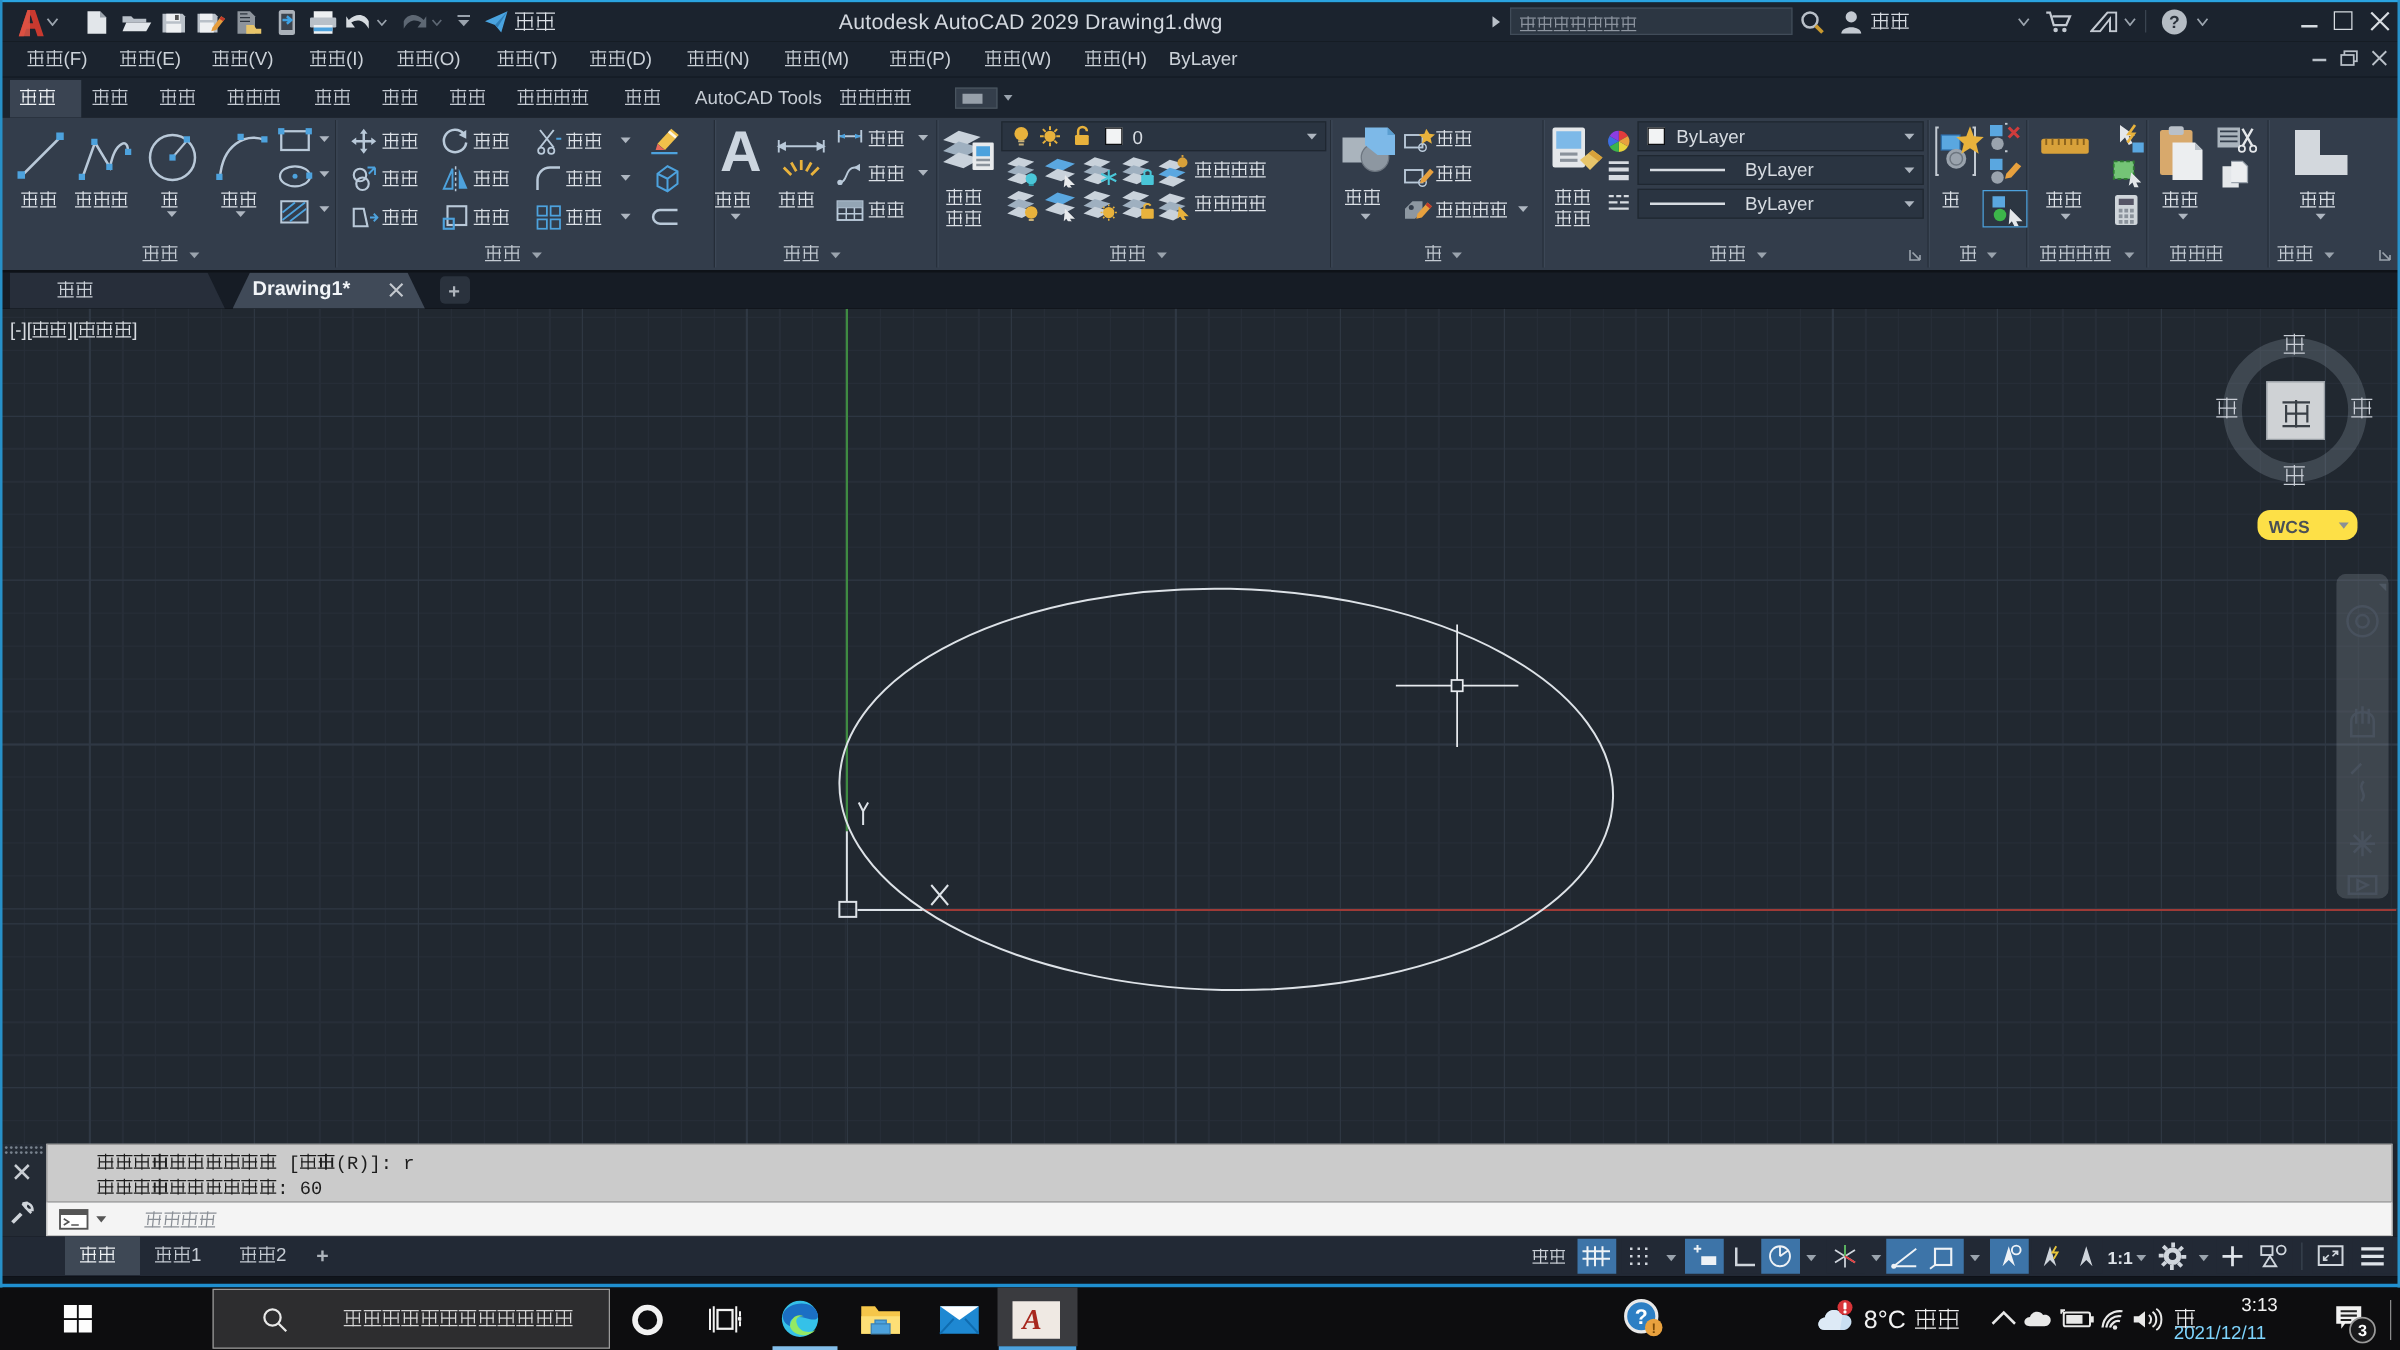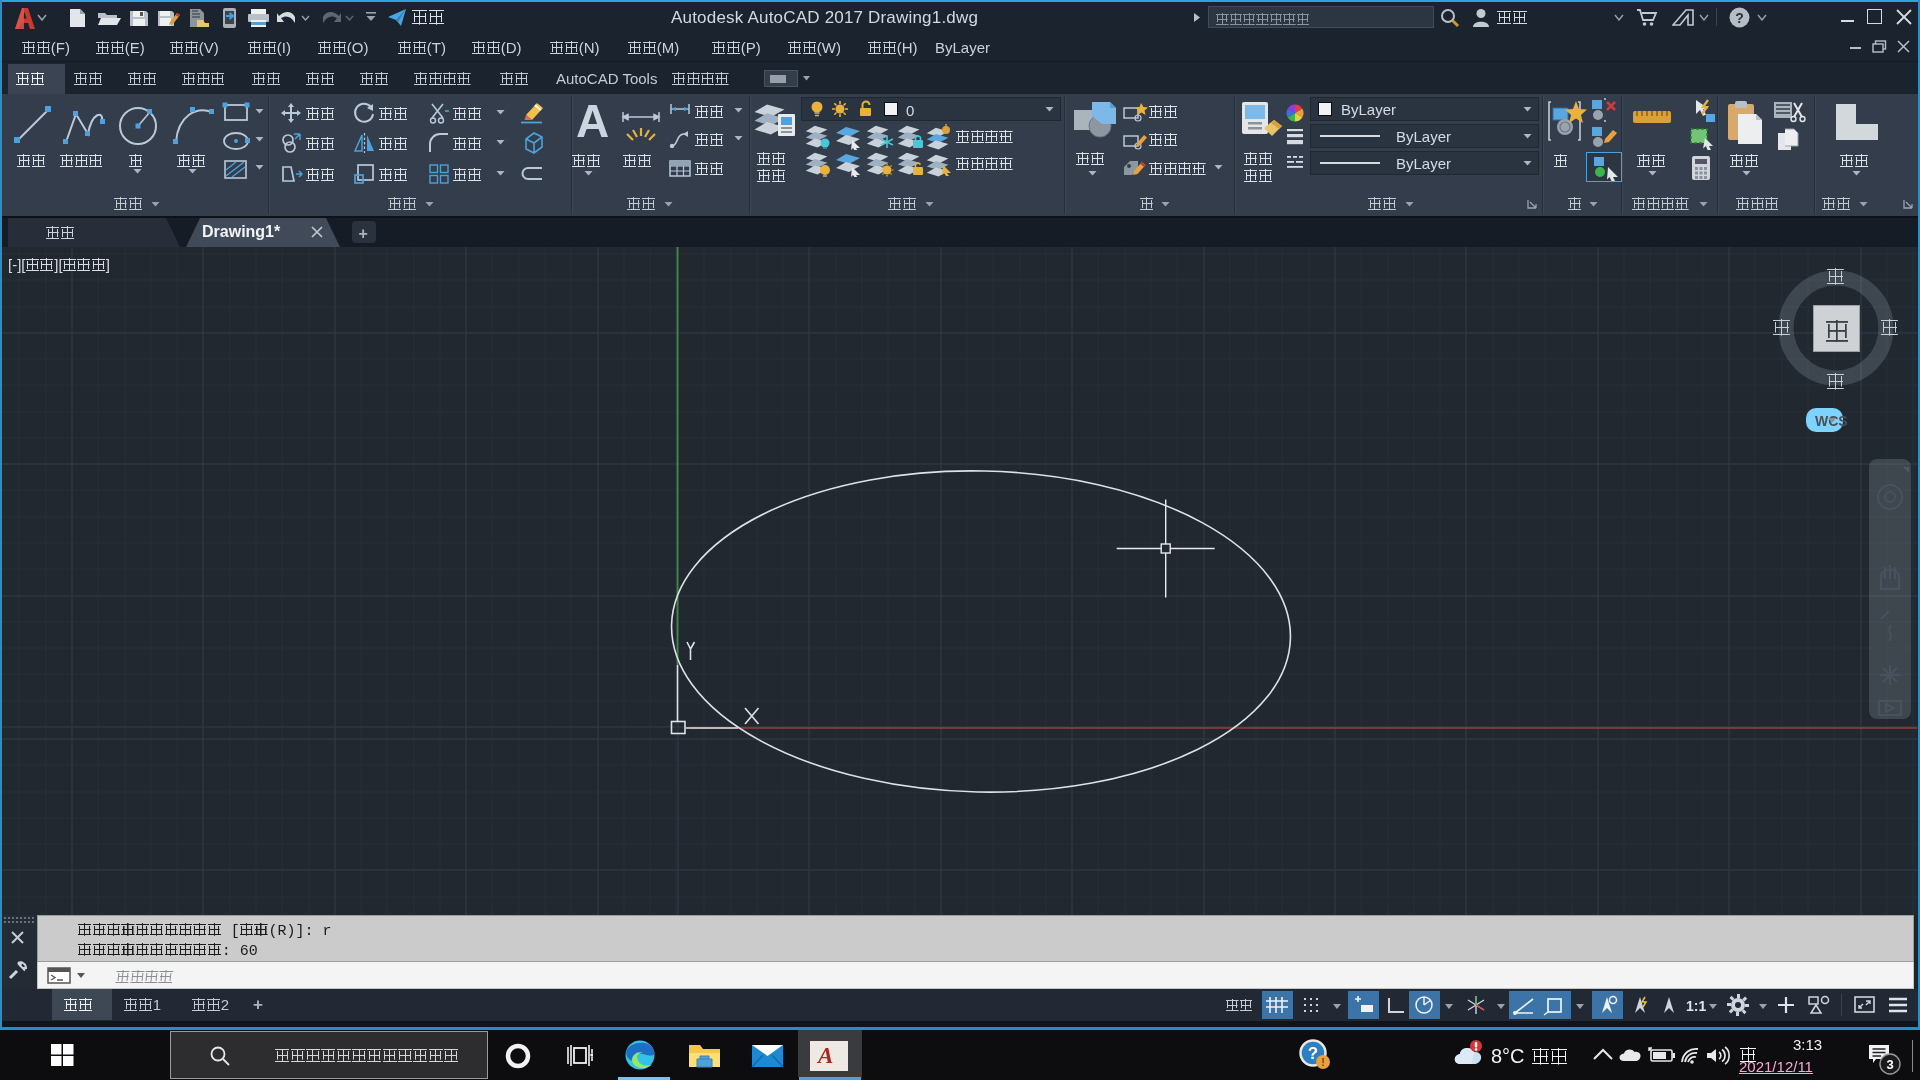--- a/index.html
+++ b/index.html
@@ -85,21 +85,21 @@
       </svg>
       <svg style="position:absolute;left:365px;top:12px;" width="12" height="10" viewBox="0 0 12 10">
         <rect x="1" y="0" width="10" height="1.6" fill="#9aa3ad"></rect>
         <path d="M1.5 4 L6 9 L10.5 4" fill="#9aa3ad"></path>
       </svg>
       <svg style="position:absolute;left:387px;top:8px;" width="20" height="19" viewBox="0 0 20 19">
         <path d="M1 9 L19 1 L14 18 L9 12 Z" fill="#4aa4e0"></path>
         <path d="M9 12 L19 1 L11 14 Z" fill="#2f7fb8"></path>
       </svg>
       <div style="position:absolute;left:412px;top:9px;font-size:17px;color:#dde2e8;white-space:nowrap;line-height:1;"><i class="z"></i><i class="z"></i></div>
-      <div style="position:absolute;left:671px;top:9px;font-size:17px;color:#d3d8df;white-space:nowrap;line-height:1;letter-spacing:.2px">Autodesk AutoCAD 2017</div>
+      <div style="position:absolute;left:671px;top:9px;font-size:17px;color:#d3d8df;white-space:nowrap;line-height:1;letter-spacing:.2px">Autodesk AutoCAD 2029</div>
       <div style="position:absolute;left:868px;top:9px;font-size:17px;color:#d3d8df;white-space:nowrap;line-height:1;letter-spacing:.2px">Drawing1.dwg</div>
       <svg style="position:absolute;left:1193px;top:12px;" width="8" height="11" viewBox="0 0 8 11">
         <path d="M1 1 L7 5.5 L1 10 Z" fill="#b9c0c8"></path>
       </svg>
       <div style="position:absolute;left:1208px;top:6px;width:226px;height:22px;background:#2c3642;border:1px solid #414c59">
         <span style="position:absolute;left:7px;top:4px;font-size:14px;color:#8e96a1;font-style:italic"><i class="z"></i><i class="z"></i><i class="z"></i><i class="z"></i><i class="z"></i><i class="z"></i><i class="z"></i></span>
       </div>
       <svg style="position:absolute;left:1440px;top:8px;" width="20" height="20" viewBox="0 0 20 20">
         <circle cx="8" cy="8" r="6" fill="none" stroke="#b9c0c8" stroke-width="2"></circle>
         <path d="M12.5 12.5 L18 18" stroke="#c9992f" stroke-width="3"></path>
@@ -736,21 +736,21 @@
         </g>
         <circle cx="1836" cy="81" r="50" fill="none" stroke="#aab4c2" stroke-opacity=".22" stroke-width="15"></circle>
       </svg>
       <div style="position:absolute;left:1827px;top:20px;font-size:19px;color:#c9ced6;white-space:nowrap;line-height:1;"><i class="z"></i></div>
       <div style="position:absolute;left:1827px;top:125px;font-size:19px;color:#c9ced6;white-space:nowrap;line-height:1;"><i class="z"></i></div>
       <div style="position:absolute;left:1773px;top:71px;font-size:19px;color:#c9ced6;white-space:nowrap;line-height:1;"><i class="z"></i></div>
       <div style="position:absolute;left:1881px;top:71px;font-size:19px;color:#c9ced6;white-space:nowrap;line-height:1;"><i class="z"></i></div>
       <div style="position:absolute;left:1813px;top:58px;width:47px;height:47px;background:#cfd2d5;border:1px solid #9aa0a6">
         <div style="position:absolute;left:11px;top:10px;font-size:26px;color:#3a4047"><i class="z"></i></div>
       </div>
-      <div style="position:absolute;left:1806px;top:161px;width:37px;height:24px;background:#7dd3fc;border-radius:10px">
+      <div style="position:absolute;left:1806px;top:161px;width:80px;height:24px;background:#fde047;border-radius:10px">
         <div style="position:absolute;left:9px;top:5px;font-size:14px;font-weight:bold;color:#4a5056;font-family:'Liberation Sans'">WCS</div>
         <div style="position:absolute;right:7px;top:10px;width:0;height:0;border-left:4px solid transparent;border-right:4px solid transparent;border-top:5px solid #8a9096"></div>
       </div>
       <svg style="position:absolute;left:1869px;top:212px;" width="42" height="260" viewBox="0 0 42 260">
         <rect x="0" y="0" width="42" height="260" rx="8" fill="#a8b0ba" fill-opacity=".22"></rect>
         <g stroke="#4a5460" stroke-opacity=".85" fill="none" stroke-width="2">
           <circle cx="21" cy="38" r="12"></circle>
           <circle cx="21" cy="38" r="5"></circle>
           <path d="M12 118 C12 108 30 108 30 118 L30 130 L12 130 Z M16 108 L16 120 M21 106 L21 120 M26 108 L26 120"></path>
           <path d="M12 160 L20 152 M22 166 C16 172 26 176 20 182"></path>
@@ -998,21 +998,21 @@
           <path d="M8 16 C9 13 12 10 16 11"></path>
         </g>
         <circle cx="12" cy="16" r="1.8" fill="#e8e8e8"></circle>
       </svg>
       <svg style="position:absolute;left:1705px;top:15px;" width="26" height="20" viewBox="0 0 26 20">
         <path d="M2 8 L2 13 L6 13 L11 17 L11 4 L6 8 Z" fill="#e8e8e8"></path>
         <path d="M14 7 C16.5 8.5 16.5 12.5 14 14 M17 4.5 C21 7 21 14 17 16.5 M20 2 C25.5 5.5 25.5 15.5 20 19" stroke="#e8e8e8" stroke-width="1.6" fill="none"></path>
       </svg>
       <div style="position:absolute;left:1740px;top:16px;font-size:18px;color:#f2f2f2;white-space:nowrap;line-height:1;"><i class="z"></i></div>
       <div style="position:absolute;left:1793px;top:7px;font-size:15px;color:#f2f2f2;white-space:nowrap;line-height:1;">3:13</div>
-      <div style="position:absolute;left:1739px;top:29px;font-size:15px;color:#f9a8d4;white-space:nowrap;line-height:1;text-decoration:underline;">2021/12/11</div>
+      <div style="position:absolute;left:1739px;top:29px;font-size:15px;color:#7dd3fc;white-space:nowrap;line-height:1;">2021/12/11</div>
       <svg style="position:absolute;left:1868px;top:14px;" width="23" height="21" viewBox="0 0 23 21">
         <path d="M1 1 L21 1 L21 15 L8 15 L5 19 L5 15 L1 15 Z" fill="#f2f2f2"></path>
         <path d="M4.5 5 L17.5 5 M4.5 8.5 L17.5 8.5 M4.5 12 L13 12" stroke="#222" stroke-width="1.7"></path>
       </svg>
       <svg style="position:absolute;left:1879px;top:23px;" width="23" height="22" viewBox="0 0 23 22">
         <circle cx="11" cy="11" r="10" fill="#1a1a1c" stroke="#9a9a9a" stroke-width="1.4"></circle>
         <text x="11" y="15.5" text-anchor="middle" font-size="13" font-weight="bold" fill="#fff" font-family="Liberation Sans">3</text>
       </svg>
       <div style="position:absolute;left:1912px;top:10px;width:1px;height:32px;background:#8a8a8a"></div>
     </div>

